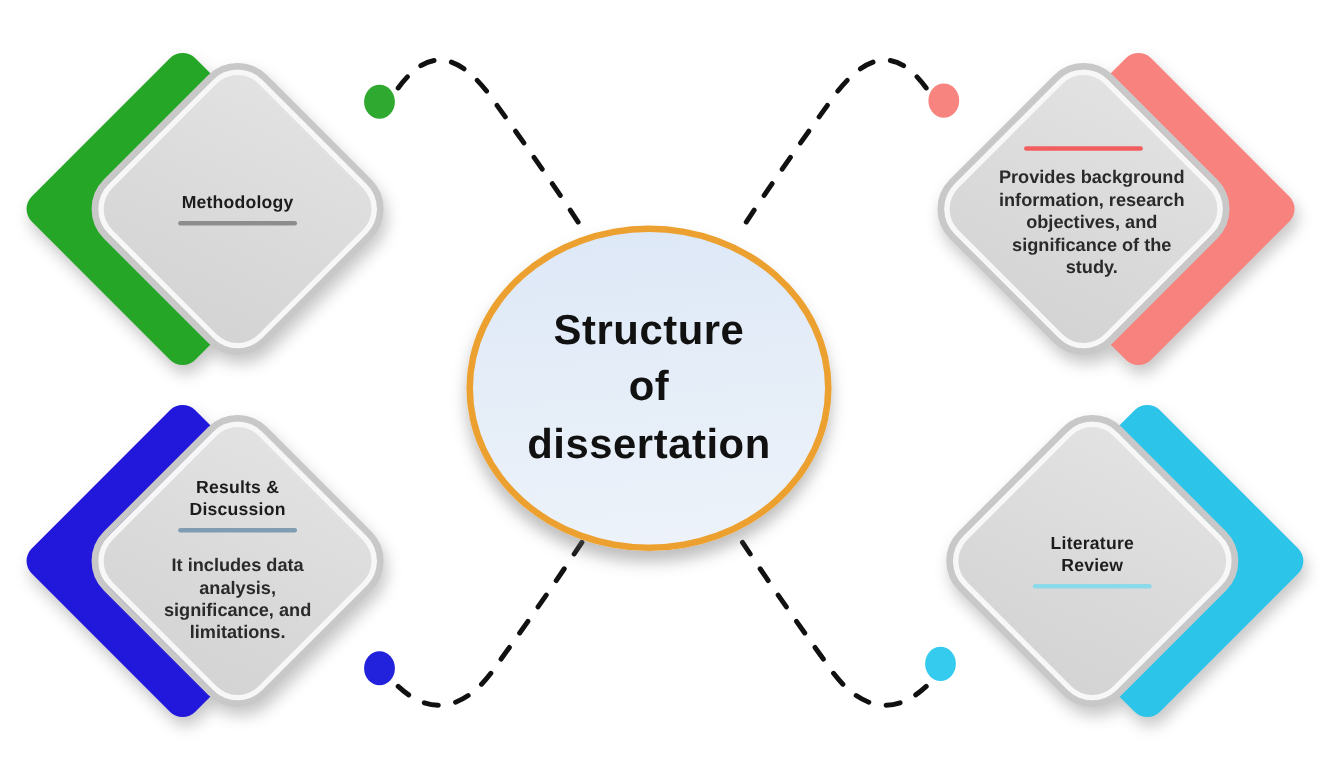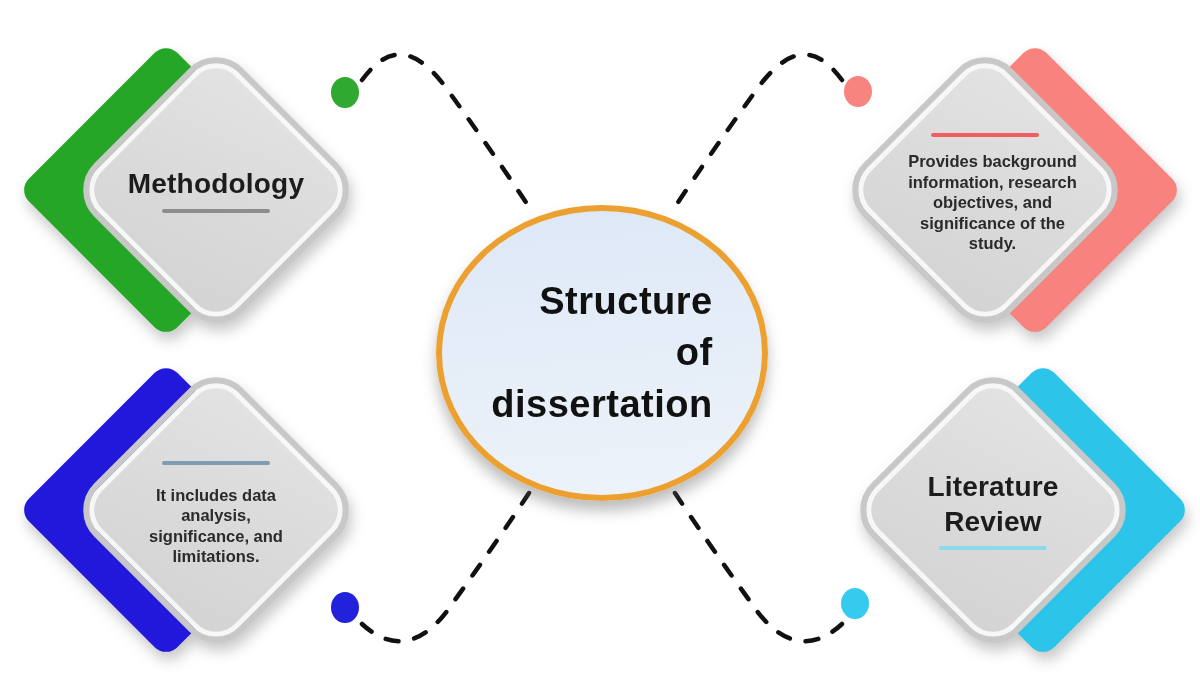--- a/index.html
+++ b/index.html
@@ -14,25 +14,25 @@
 
   
   .dot{position:absolute;width:28px;height:31px;border-radius:50%;z-index:2;}
   #dot-tl{left:331px;top:77px;}
   #dot-tr{left:844px;top:76px;}
   #dot-bl{left:331px;top:592px;}
   #dot-br{left:841px;top:588px;}
 
   
   .center-node{
-    position:absolute;left:436px;top:205px;width:332px;height:296px;z-index:3;
+    position:absolute;left:424px;top:205px;width:332px;height:296px;z-index:3;
     border:6px solid #eca02f;border-radius:50%;box-sizing:border-box;
     background:linear-gradient(175deg,#dde8f7 0%,#e6eef8 55%,#eef3fa 100%);
     box-shadow:0 10px 14px rgba(110,110,110,0.45);
-    display:flex;align-items:center;justify-content:center;text-align:right;
+    display:flex;align-items:center;justify-content:center;text-align:center;
   }
   .center-node .title{
     font-size:38px;font-weight:700;color:#111111;line-height:1.35;
     white-space:pre-line;letter-spacing:0.5px;
   }
 
   
   .card{position:absolute;width:296px;height:296px;z-index:2;
         filter:drop-shadow(3px 8px 7px rgba(0,0,0,0.22));}
   #card-methodology{left:68px;top:42px;}
@@ -54,21 +54,21 @@
     border:6px solid #c8c8c8;
     box-shadow:inset 0 0 0 5px #f7f7f7;
   }
 
   .card-content{
     position:absolute;left:28px;top:28px;width:240px;height:240px;
     display:flex;flex-direction:column;align-items:center;justify-content:center;
     text-align:center;z-index:4;
   }
   .card-title{
-    margin:0;font-size:28px;font-weight:700;color:#1c1c1c;line-height:1.22;
+    margin:0;font-size:16px;font-weight:700;color:#1c1c1c;line-height:1.22;
     white-space:pre-line;letter-spacing:0.2px;
   }
   .title-underline{width:108px;height:4px;margin-top:7px;border-radius:2px;}
   .card-desc{
     margin-top:20px;font-size:16.5px;font-weight:700;color:#2a2a2a;line-height:1.24;
     white-space:pre-line;
   }
   #card-introduction .card-desc{margin-top:14px;margin-left:15px;}
 </style>
 </head>
@@ -113,20 +113,22 @@
 objectives, and
 significance of the
 study.</div>
     </div>
   </div>
 
   <div class="card side-left" id="card-results">
     <div class="accent-diamond" style="background: rgb(34, 24, 220);"></div>
     <div class="main-diamond"></div>
     <div class="card-content">
+      <h3 class="card-title">Results &amp;
+Discussion</h3>
       <div class="title-underline" style="background: rgb(127, 156, 176);"></div>
       <div class="card-desc">It includes data
 analysis,
 significance, and
 limitations.</div>
     </div>
   </div>
 
   <div class="card side-right" id="card-literature">
     <div class="accent-diamond" style="background: rgb(45, 196, 233);"></div>

